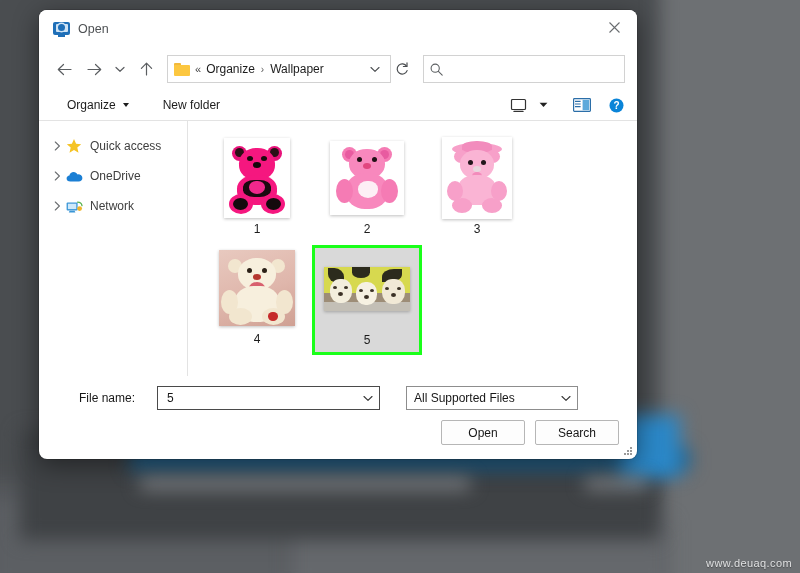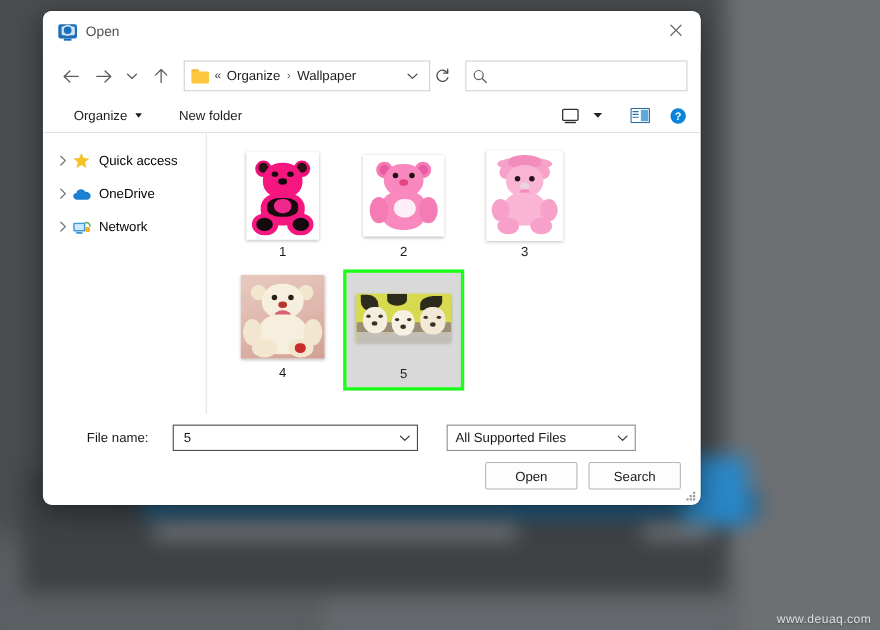--- a/index.html
+++ b/index.html
@@ -332,21 +332,21 @@
   }
   .side-icon {
     flex: 0 0 20px;
     display: flex;
     align-items: center;
     justify-content: center;
     margin-right: 6px;
   }
   .side-label {
     font-size: 12px;
-    color: #000000;
+    color: #404040;
     text-align: right;
   }
 
   .content {
     flex: 1 1 auto;
     padding: 14px 0 0 14px;
     overflow: hidden;
   }
   .tiles {
     display: flex;

